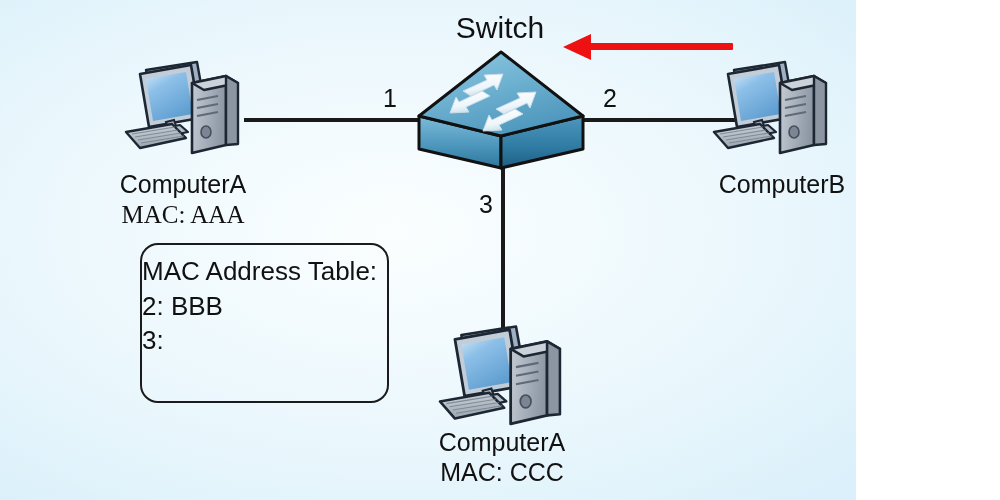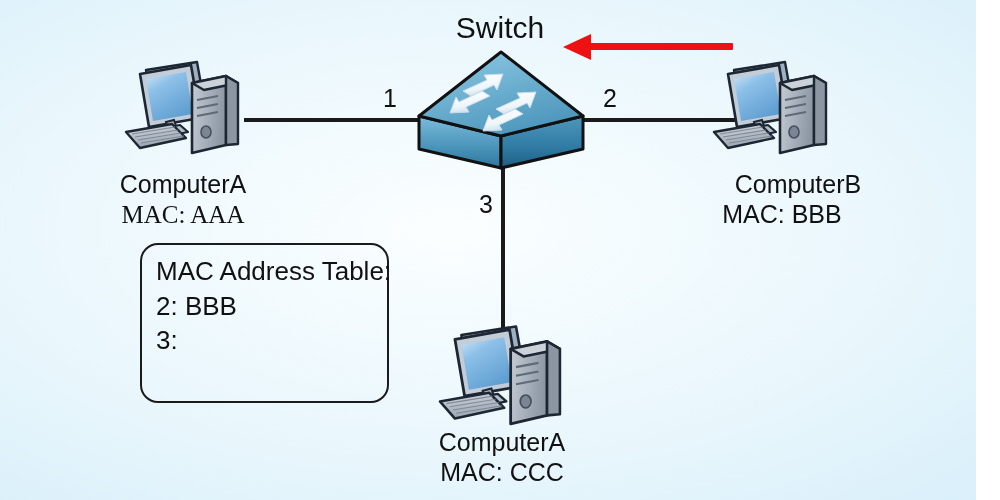--- a/index.html
+++ b/index.html
@@ -7,21 +7,21 @@
     padding: 0;
   }
   body {
     width: 1000px;
     height: 500px;
     font-family: "Liberation Sans", sans-serif;
     overflow: hidden;
   }
   #canvas {
     position: relative;
-    width: 976px;
+    width: 856px;
     height: 500px;
     background: radial-gradient(ellipse 95% 90% at 46% 46%, #fbfeff 0%, #f3fbfe 22%, #e8f6fc 52%, #dbf0fa 78%, #d6eef9 100%);
     overflow: hidden;
   }
   .abs { position: absolute; }
 
   
   .lbl {
     color: #111111;
     white-space: nowrap;
@@ -62,21 +62,21 @@
   
   #mac-table-box {
     left: 140px; top: 243px;
     width: 249px; height: 160px;
     border: 2px solid #1b1b1b;
     border-radius: 18px;
     box-sizing: border-box;
     background: transparent;
   }
   #mac-table-box .mac-lines {
-    padding: 9px 0 0 14px;
+    padding: 9px 0 0 0;
   }
   #mac-table-box .mac-line {
     font-size: 26px;
     color: #111111;
     line-height: 1.33;
     white-space: nowrap;
   }
 
   
   .switch-wrap { left: 415px; top: 48px; width: 172px; height: 122px; }
@@ -233,22 +233,21 @@
       <path d="M74,27 L108,20 L120,27 L86,34 Z" fill="#cbd2da" stroke="#1d2733" stroke-width="2.4" stroke-linejoin="round"></path>
       <path d="M108,20 L120,27 L120,88 L108,89 Z" fill="#8c96a3" stroke="#1d2733" stroke-width="2.4" stroke-linejoin="round"></path>
       <g stroke="#5e6a78" stroke-width="2">
         <path d="M79,44 L100,40"></path>
           <path d="M79,52 L100,48"></path>
           <path d="M79,60 L100,56"></path>
       </g>
       <ellipse cx="88" cy="76" rx="5" ry="6" fill="#7b8593" stroke="#46505c" stroke-width="1.6"></ellipse>
     </svg>
   </div>
-  <div class="abs lbl node-caption" style="left:688px; top:170px; width:220px;">ComputerB</div>
-  <div class="abs lbl node-caption" style="left:672px; top:200px; width:220px;">MAC: BBB</div>
+  <div class="abs lbl node-caption" style="left:672px; top:170px; width:220px;">ComputerB</div>
 
   <div class="abs pc-wrap" style="left:431px; top:320px;">
     <svg width="140" height="120" viewBox="0 0 130 112" xmlns="http://www.w3.org/2000/svg">
       <defs>
         <linearGradient id="scrC" x1="0" y1="0" x2="0.6" y2="1">
           <stop offset="0%" stop-color="#cfe6f7"></stop>
           <stop offset="35%" stop-color="#8dc0e8"></stop>
           <stop offset="100%" stop-color="#5f9ed1"></stop>
         </linearGradient>
         <linearGradient id="twrC" x1="0" y1="0" x2="1" y2="0.2">

